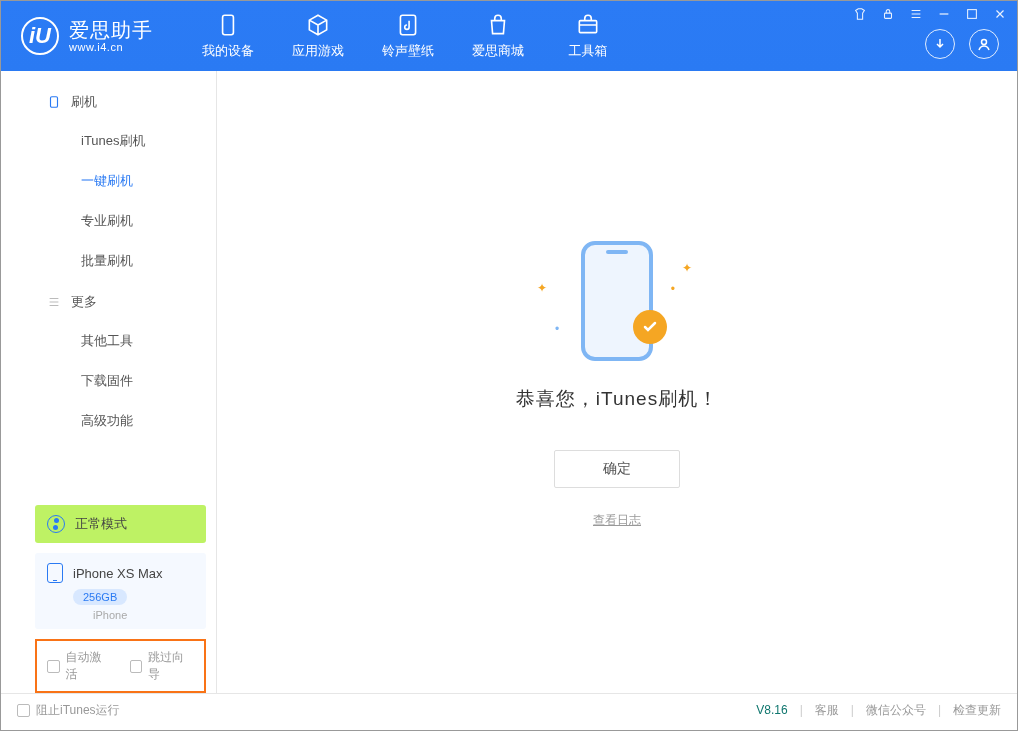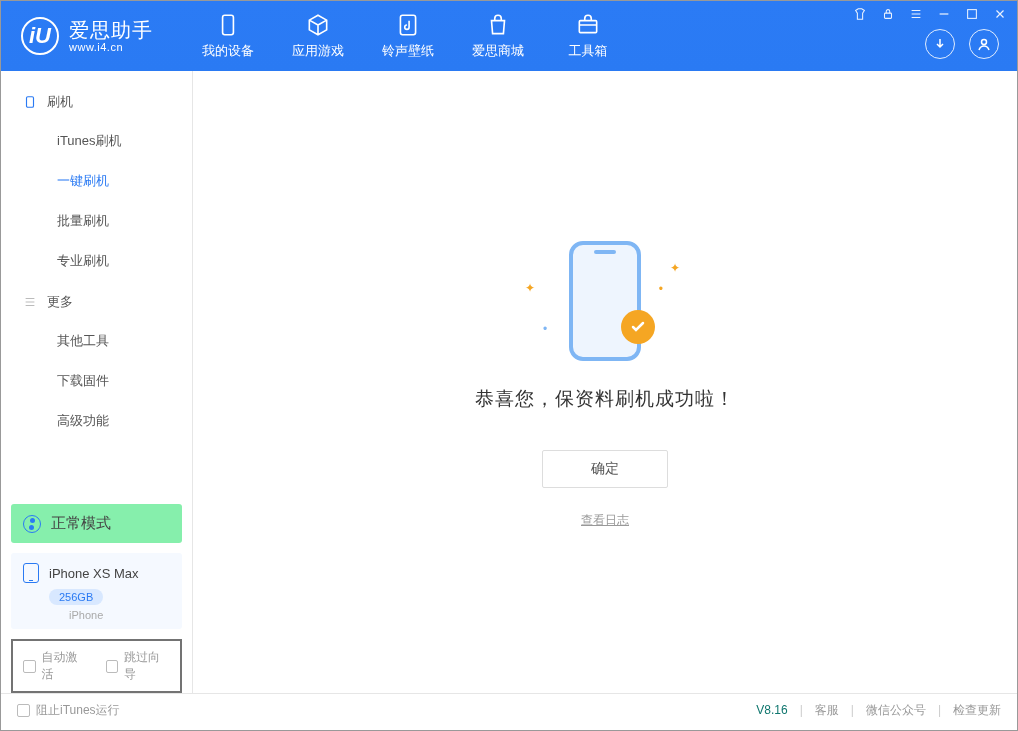--- a/index.html
+++ b/index.html
@@ -20,41 +20,41 @@
 
 .win-controls { position: absolute; top: 6px; right: 10px; display: flex; gap: 14px; align-items: center; }
 .win-btn { width: 14px; height: 14px; cursor: pointer; opacity: 0.9; display: flex; align-items: center; justify-content: center; }
 .win-btn svg { width: 100%; height: 100%; }
 
 .header-right { position: absolute; right: 18px; bottom: 12px; display: flex; gap: 14px; }
 .hr-circle { width: 30px; height: 30px; border: 1.8px solid rgba(255,255,255,0.85); border-radius: 50%; display: flex; align-items: center; justify-content: center; cursor: pointer; }
 
 
 .body { display: flex; height: 622px; }
-.sidebar { width: 192px; border-right: 1px solid #e6e6e6; display: flex; flex-direction: column; background: #fff; }
+.sidebar { width: 192px; border-right: 1px solid #e6e6e6; display: flex; flex-direction: column; background: #fff; margin-left: 24px; }
 .side-nav { flex: 1; padding-top: 10px; overflow: auto; }
 .side-group-header { display: flex; align-items: center; gap: 10px; padding: 12px 20px 10px 22px; color: #555; font-size: 13px; }
 .side-group-header svg { width: 14px; height: 14px; }
 .side-item { padding: 11px 10px 11px 56px; font-size: 13px; color: #555; cursor: pointer; }
 .side-item.active { color: #2a7af3; }
 
 .side-bottom { padding: 0 10px; }
-.status-card { background: #86efac; border-radius: 3px; padding: 10px 12px; margin-bottom: 10px; display: flex; align-items: center; gap: 10px; font-size: 15px; color: #444; }
+.status-card { background: #bef264; border-radius: 3px; padding: 10px 12px; margin-bottom: 10px; display: flex; align-items: center; gap: 10px; font-size: 13px; color: #444; }
 .status-icon { width: 18px; height: 18px; border-radius: 50%; border: 1.5px solid #2a7af3; display: flex; align-items: center; justify-content: center; position: relative; }
 .status-dot { width: 5px; height: 5px; border-radius: 50%; background: #2a7af3; position: absolute; }
 
 .device-card { background: #f5f9ff; border-radius: 3px; padding: 10px 12px 8px 12px; margin-bottom: 10px; }
 .device-row { display: flex; align-items: center; gap: 10px; }
 .device-icon { width: 16px; height: 20px; border: 1.5px solid #2a7af3; border-radius: 3px; position: relative; }
 .device-icon::after { content:''; position:absolute; bottom:1px; left:50%; transform:translateX(-50%); width:4px; height:1.5px; background:#2a7af3; }
 .device-name { font-size: 13px; color: #444; font-weight: 500; }
 .device-badge { background: #d8e8ff; color: #2a7af3; font-size: 11px; padding: 2px 10px; border-radius: 10px; display: inline-block; margin-top: 6px; margin-left: 26px; }
 .device-sub { font-size: 11px; color: #aaa; margin-top: 4px; margin-left: 26px; padding-left: 20px; }
 
-.checkbox-row { border: 2px solid #737373; padding: 8px 10px; display: flex; gap: 18px; align-items: center; }
+.checkbox-row { border: 2px solid #f97316; padding: 8px 10px; display: flex; gap: 18px; align-items: center; }
 .cb { display: flex; align-items: center; gap: 6px; font-size: 12px; color: #999; cursor: pointer; }
 .cb-box { width: 13px; height: 13px; border: 1px solid #bbb; border-radius: 2px; }
 
 
 .main { flex: 1; display: flex; flex-direction: column; align-items: center; justify-content: center; gap: 20px; }
 .illust { position: relative; width: 160px; height: 130px; display: flex; align-items: center; justify-content: center; }
 .phone { width: 72px; height: 120px; border: 4px solid #7fb6f4; border-radius: 14px; background: #eef5fe; position: relative; }
 .phone::before { content:''; position:absolute; top:5px; left:50%; transform:translateX(-50%); width:22px; height:4px; background:#7fb6f4; border-radius: 2px; }
 .check-badge { position: absolute; right: 30px; bottom: 22px; width: 34px; height: 34px; background: #f5a623; border-radius: 50%; display: flex; align-items: center; justify-content: center; }
 .sparkle { position: absolute; color: #f5a623; font-size: 12px; }
@@ -182,22 +182,22 @@
   <div class="sidebar">
     <div class="side-nav">
       <div class="side-group-header">
         <svg viewBox="0 0 16 16" fill="none" stroke="#2a7af3" stroke-width="1.3">
             <rect x="4" y="2" width="8" height="12" rx="1.5"></rect>
           </svg>
         <span>刷机</span>
       </div>
       <div class="side-item">iTunes刷机</div>
       <div class="side-item active">一键刷机</div>
+      <div class="side-item">专业刷机</div>
       <div class="side-item">批量刷机</div>
-      <div class="side-item">专业刷机</div>
 
       <div class="side-group-header">
         <svg viewBox="0 0 16 16" stroke="#bbb" stroke-width="1.3">
             <path d="M3 4h10M3 8h10M3 12h10"></path>
           </svg>
         <span>更多</span>
       </div>
       <div class="side-item">其他工具</div>
       <div class="side-item">下载固件</div>
       <div class="side-item">高级功能</div>
@@ -240,21 +240,21 @@
       <div class="check-badge">
         <svg width="18" height="18" viewBox="0 0 18 18" fill="none" stroke="white" stroke-width="2.5" stroke-linecap="round">
             <path d="M4 9l3 3 7-7"></path>
           </svg>
       </div>
       <span class="sparkle s1">✦</span>
       <span class="sparkle s2">✦</span>
       <span class="sparkle s3">•</span>
       <span class="sparkle s4">•</span>
     </div>
-    <div class="msg">恭喜您，保资料刷机成功啦！</div>
+    <div class="msg">恭喜您，iTunes刷机！</div>
     <button class="ok-btn">确定</button>
     <a class="log-link">查看日志</a>
   </div>
 </div>
 
 <div class="footer">
   <label class="cb">
     <span class="cb-box"></span>
     <span>阻止iTunes运行</span>
   </label>

